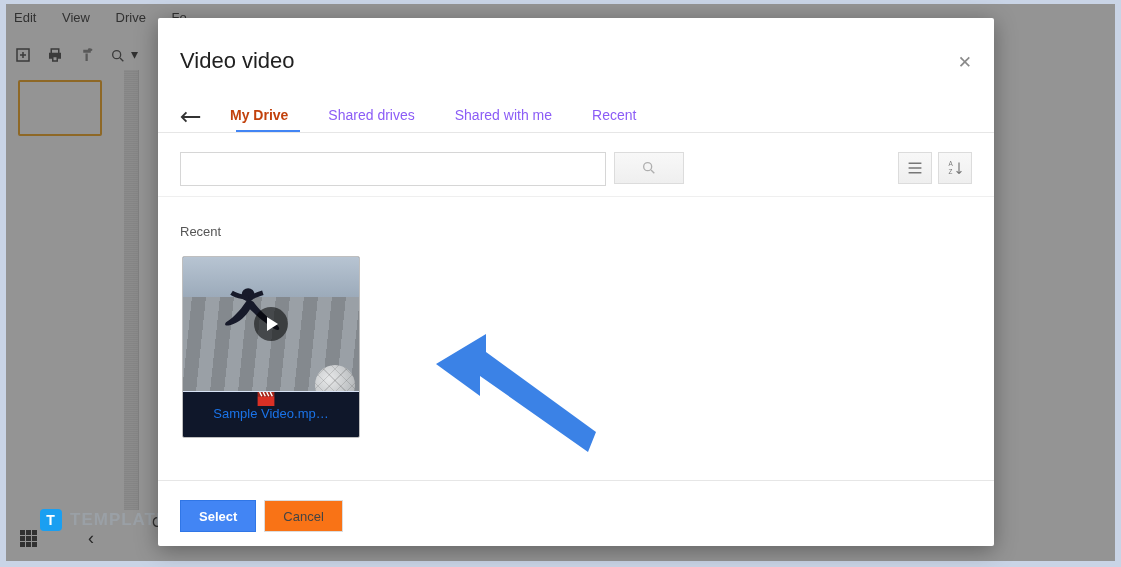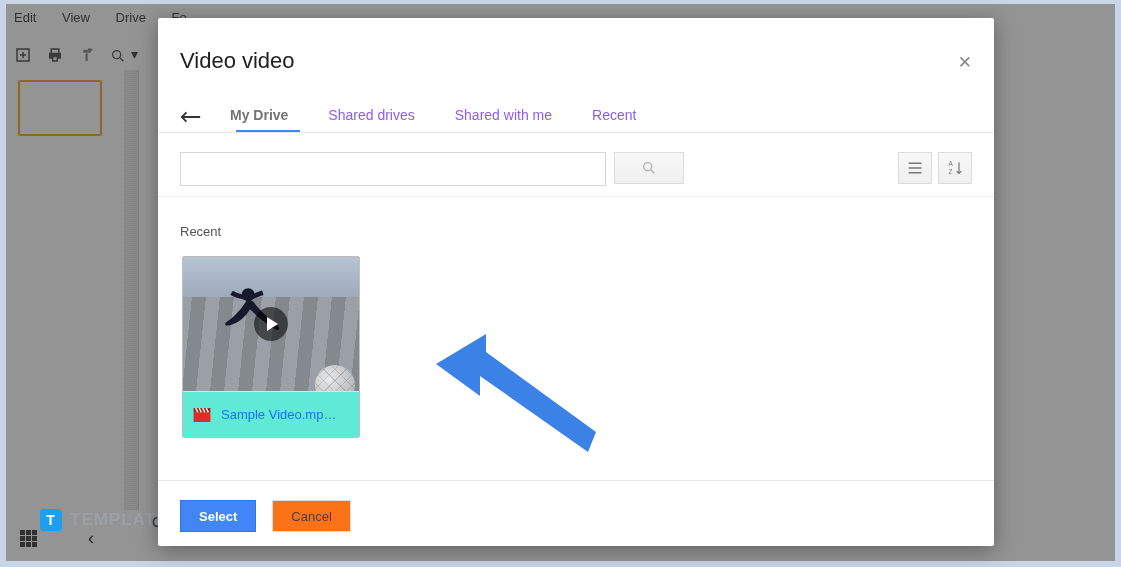--- a/index.html
+++ b/index.html
@@ -18,21 +18,21 @@
   .grid-ico i{background:#555;}
   .chev{font-size:18px;}
 
   
   .dialog{position:absolute;left:152px;top:14px;width:836px;height:528px;background:#fff;border-radius:2px;box-shadow:0 4px 22px rgba(0,0,0,0.35);}
   .dlg-title{position:absolute;left:22px;top:30px;font-size:22px;color:#212121;}
   .dlg-close{position:absolute;right:22px;top:34px;color:#8a8a8a;font-size:17px;cursor:pointer;}
   .tabs-row{position:absolute;left:22px;top:84px;height:34px;display:flex;align-items:center;}
   .back-arrow{width:22px;height:18px;margin-right:28px;}
   .tab{font-size:14px;color:#8b5cf6;margin-right:40px;padding-bottom:8px;cursor:pointer;}
-  .tab.active{font-weight:700;color:#737373;}
+  .tab.active{font-weight:700;color:#c2410c;}
   .tab-underline{position:absolute;left:78px;top:112px;width:64px;height:3px;background:#4285f4;}
 
   .dlg-sep{position:absolute;left:0;top:114px;width:100%;height:1px;background:#e6e6e6;}
   .dlg-sep2{position:absolute;left:0;top:178px;width:100%;height:1px;background:#efefef;}
   .dlg-sep3{position:absolute;left:0;top:462px;width:100%;height:1px;background:#e6e6e6;}
 
   .searchbar{position:absolute;left:22px;top:134px;width:420px;height:30px;border:1px solid #d6d6d6;background:#fff;}
   .searchbtn{position:absolute;left:456px;top:134px;width:68px;height:30px;border:1px solid #dcdcdc;background:linear-gradient(#f8f8f8,#efefef);display:flex;align-items:center;justify-content:center;cursor:pointer;}
   .searchbtn svg{width:16px;height:16px;opacity:.55;}
 
@@ -44,27 +44,27 @@
 
   .filecard{position:absolute;left:24px;top:238px;width:176px;height:180px;border:1px solid #bfbfbf;border-radius:2px;background:#fff;cursor:pointer;overflow:hidden;}
   .filethumb{width:100%;height:134px;position:relative;overflow:hidden;background:#6a6b72;}
   .sky{position:absolute;left:0;top:0;width:100%;height:35%;background:linear-gradient(#b7c4d2,#97a6b6);}
   .bldg{position:absolute;left:-10px;bottom:0;width:210px;height:70%;background:repeating-linear-gradient(90deg,#9aa0a6 0 14px,#84898e 14px 28px);transform:skewX(-6deg);}
   .figure{position:absolute;left:32px;top:28px;width:92px;height:56px;}
   .ball{position:absolute;right:4px;bottom:-14px;width:40px;height:40px;border-radius:50%;background:radial-gradient(circle at 35% 35%,#e8e9ea,#bfc2c4 60%,#9ea1a3);}
   .ballgrid{position:absolute;inset:0;border-radius:50%;background:repeating-linear-gradient(45deg,transparent 0 7px,rgba(0,0,0,.12) 7px 8px),repeating-linear-gradient(-45deg,transparent 0 7px,rgba(0,0,0,.12) 7px 8px);}
   .playbtn{position:absolute;left:50%;top:50%;width:34px;height:34px;margin:-17px 0 0 -17px;border-radius:50%;background:rgba(0,0,0,.55);display:flex;align-items:center;justify-content:center;}
   .playbtn::after{content:"";border-left:11px solid #fff;border-top:7px solid transparent;border-bottom:7px solid transparent;margin-left:3px;}
-  .filebar{height:45px;background:#5eead4;display:flex;align-items:center;padding:0 10px;border-top:1px solid #d8e3f6;}
+  .filebar{height:45px;background:#0f172a;display:flex;align-items:center;padding:0 10px;border-top:1px solid #d8e3f6;flex-direction:column;}
   .clap{width:18px;height:14px;margin-right:10px;flex-shrink:0;}
   .filename{font-size:13px;color:#1a73e8;white-space:nowrap;overflow:hidden;text-overflow:ellipsis;}
 
   .arrow{position:absolute;left:278px;top:306px;pointer-events:none;}
 
-  .dlg-footer{position:absolute;left:22px;bottom:14px;display:flex;gap:16px;}
+  .dlg-footer{position:absolute;left:22px;bottom:14px;display:flex;gap:8px;}
   .btn{height:30px;padding:0 18px;font-size:13px;border:1px solid transparent;cursor:pointer;display:flex;align-items:center;font-weight:700;}
   .btn-primary{background:#4285f4;color:#fff;border-color:#3076e6;}
   .btn-secondary{background:#f97316;color:#444;border:1px solid #dcdcdc;font-weight:400;}
 
   .watermark{position:absolute;left:34px;bottom:30px;display:flex;align-items:center;gap:8px;color:#9aa0a6;font-weight:700;font-size:17px;letter-spacing:1px;}
   .wm-badge{width:22px;height:22px;background:#1a9ff1;border-radius:4px;color:#fff;display:flex;align-items:center;justify-content:center;font-size:14px;font-weight:800;}
   .wm-net{color:#b8bcc1;font-weight:400;}
 </style>
 </head>
 <body>

